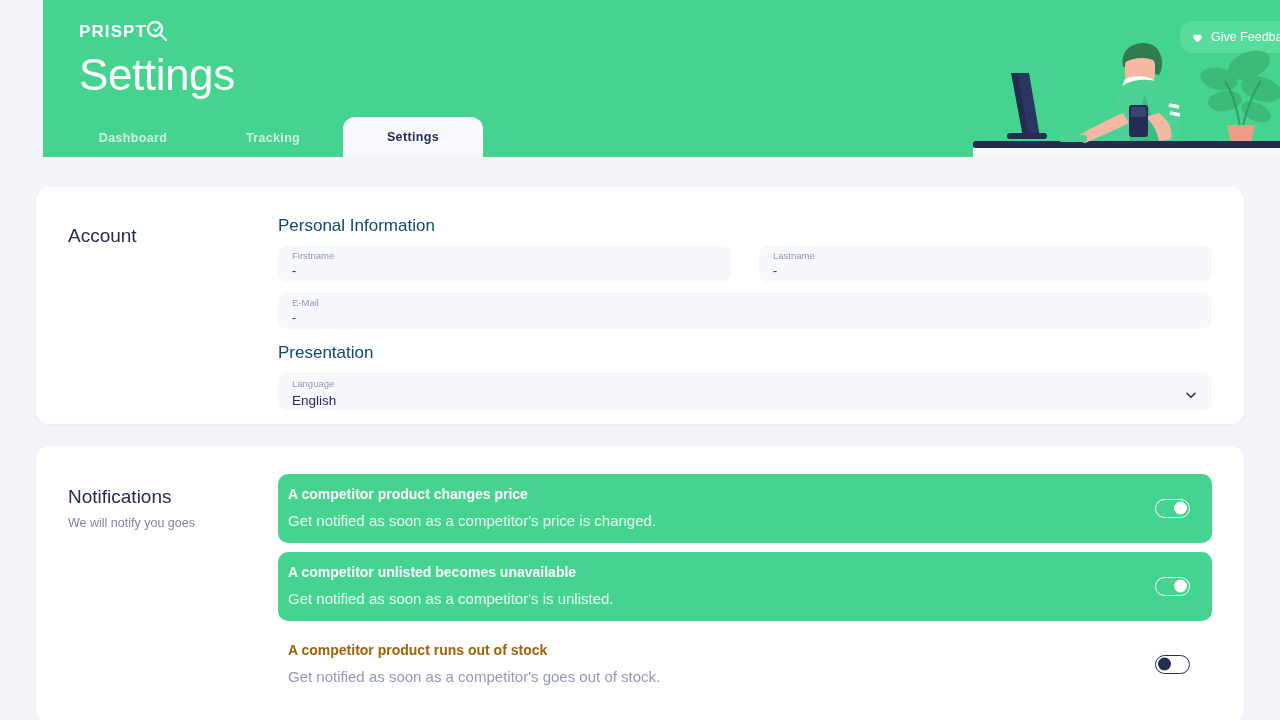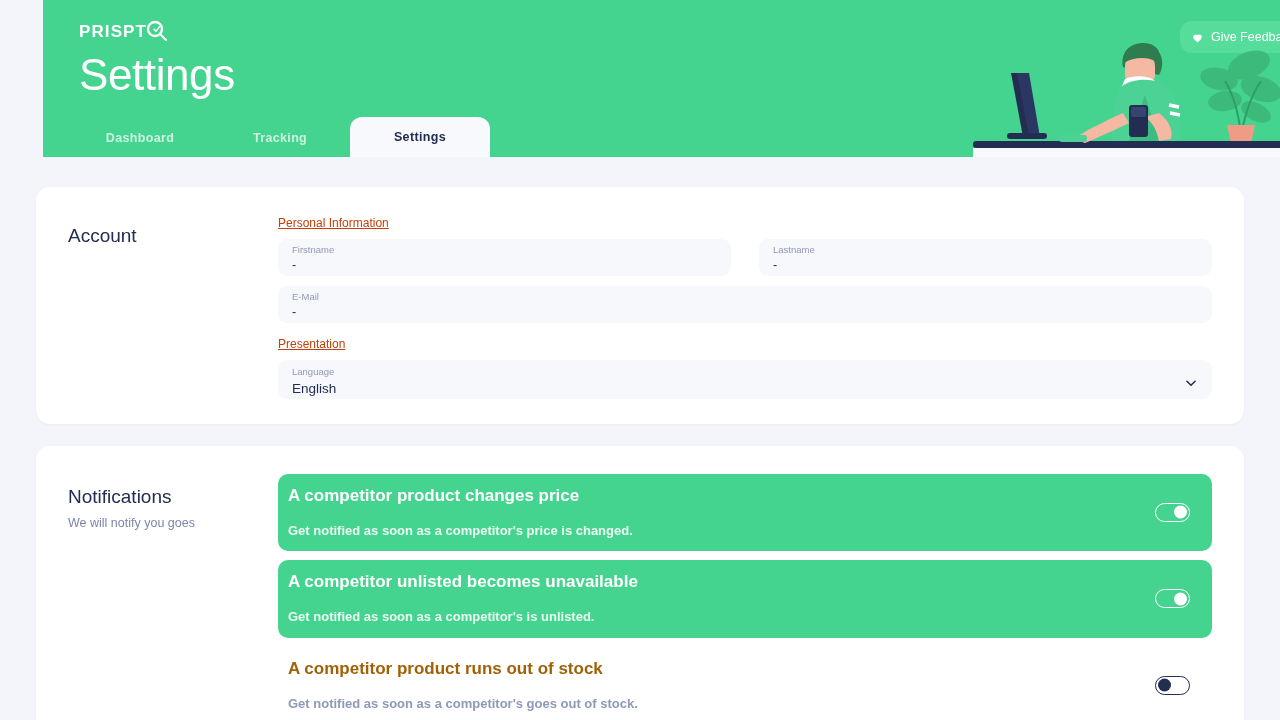--- a/index.html
+++ b/index.html
@@ -89,21 +89,21 @@
     position: absolute;
     right: 20px;
     bottom: 0;
     width: 330px;
     height: 140px;
   }
 
   
   .tabs {
     position: absolute;
-    left: 27px;
+    left: 20px;
     bottom: 0;
     display: flex;
     align-items: flex-end;
     height: 40px;
   }
   .tab {
     display: flex;
     align-items: center;
     justify-content: center;
     height: 38px;
@@ -159,24 +159,23 @@
     margin-top: 7px;
   }
   .card-left {
     width: 210px;
     flex: 0 0 210px;
     padding-top: 12px;
   }
   .card-right { flex: 1; padding-top: 3px; }
 
   .group-label {
-    font-size: 12px;
-    color: #c2410c;
+    font-size: 17px;
+    color: #0c4a6e;
     margin-bottom: 9px;
-    text-decoration: underline;
   }
   .group-label.second { margin-top: 14px; }
 
   .field-row {
     display: flex;
     gap: 28px;
     margin-bottom: 10px;
   }
 
   .field {
@@ -240,29 +239,28 @@
     cursor: pointer;
   }
   .notif-row.on {
     background: #45d48f;
   }
   .notif-row.off {
     background: transparent;
   }
   .notif-texts { padding-left: 0; }
   .notif-title {
-    font-size: 17px;
+    font-size: 14px;
     font-weight: bold;
     line-height: 1.35;
   }
   .notif-desc {
-    font-size: 13px;
+    font-size: 15px;
     line-height: 1.35;
-    margin-top: 14px;
-    font-weight: bold;
+    margin-top: 7px;
   }
   .notif-row.on .notif-title { color: #ffffff; }
   .notif-row.on .notif-desc  { color: #eafaf2; }
   .notif-row.off .notif-title { color: #a16207; }
   .notif-row.off .notif-desc  { color: #8f99b8; }
 
   
   .toggle {
     position: relative;
     width: 35px;

